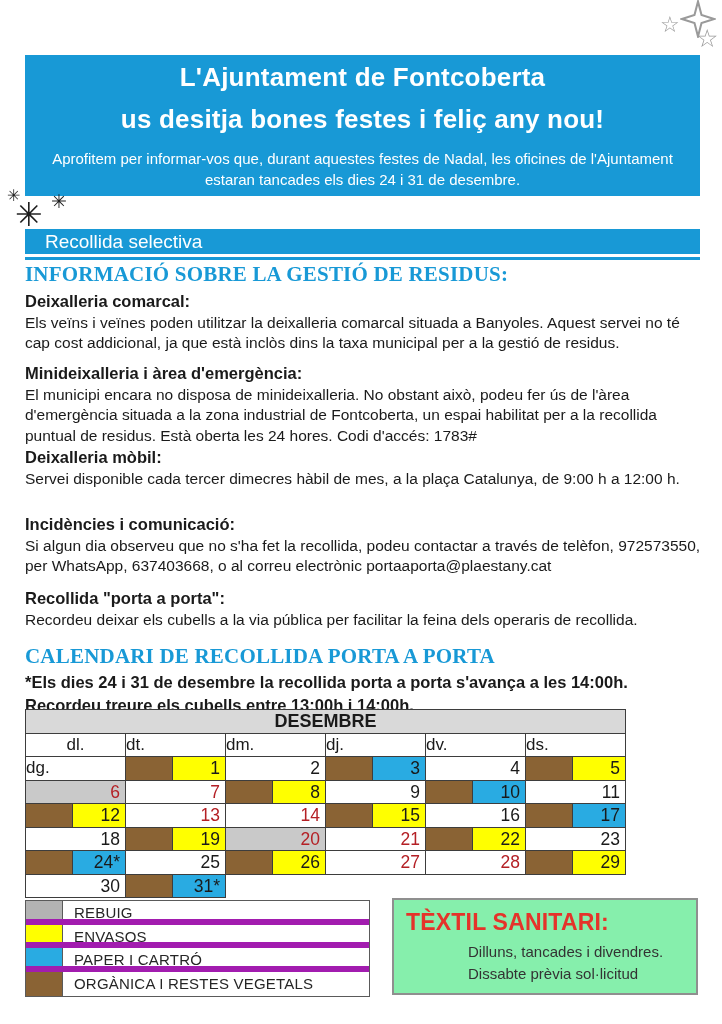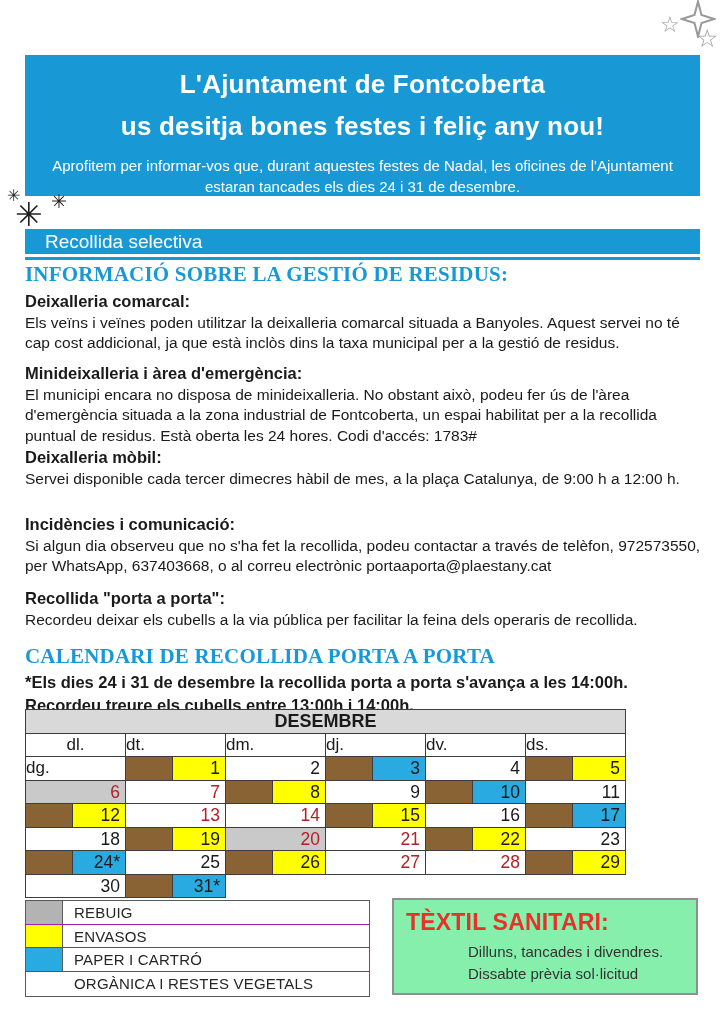--- a/index.html
+++ b/index.html
@@ -18,21 +18,21 @@
   .star-small-2 { position:absolute; left:38px; top:26px; font-size:25px; line-height:1; }
   .snow-wrap { position:absolute; left:3px; top:186px; width:80px; height:60px; color:#1c1c1c; z-index:5; }
   .snow-1 { position:absolute; left:4px; top:2px; font-size:16px; line-height:1; }
   .snow-2 { position:absolute; left:12px; top:12px; font-size:33px; line-height:1; }
   .snow-3 { position:absolute; left:48px; top:6px; font-size:19px; line-height:1; }
 
   
   .header-box {
     left:25px; top:55px; width:675px; height:141px;
     background:var(--blue, #1899D6); color:#fff; text-align:center;
-    padding-top:13px;
+    padding-top:6px;
   }
   .header-title { font-size:26px; font-weight:bold; line-height:33px; letter-spacing:0.2px; }
   .header-title + .header-title { margin-top:9px; }
   .header-sub { margin-top:12px; font-size:15px; line-height:21px; font-weight:400; }
 
   
   .banner {
     left:25px; top:229px; width:675px; height:25px;
     background:var(--blue, #1899D6); color:#fff;
     font-size:19px; line-height:25px; padding-left:20px;
@@ -88,22 +88,22 @@
   .bg-paper   { background:var(--calendar_blue, #29ABE2); }
   .bg-rebuig  { background:var(--gray_cell, #C9C9C9); }
   .txt-holiday { color:var(--holiday_red, #B42025); }
   .cal-cell.empty { border:none; background:#fff; }
 
   
   .legend {
     left:25px; top:900px; width:345px;
     border:1px solid #5a5a5a;
   }
-  .legend-row { display:flex; height:23.7px; border-bottom:1px solid #a21caf; }
-  .legend-row:last-child { border-bottom:none;align-items:center; }
+  .legend-row { display:flex; height:23.7px; border-bottom:6px solid #a21caf; }
+  .legend-row:last-child { border-bottom:none; }
   .legend-swatch { width:37px; border-right:1px solid #5a5a5a; }
   .legend-label { flex:1; font-size:15px; line-height:23.7px; padding-left:11px; color:#262626; letter-spacing:0.2px; }
 
   
   .textil {
     left:392px; top:898px; width:306px; height:97px;
     border:2px solid #8f8f8f; background:#86efac;
   }
   .textil-title {
     color:var(--textil_red, #E5332A); font-size:23px; font-weight:bold;

